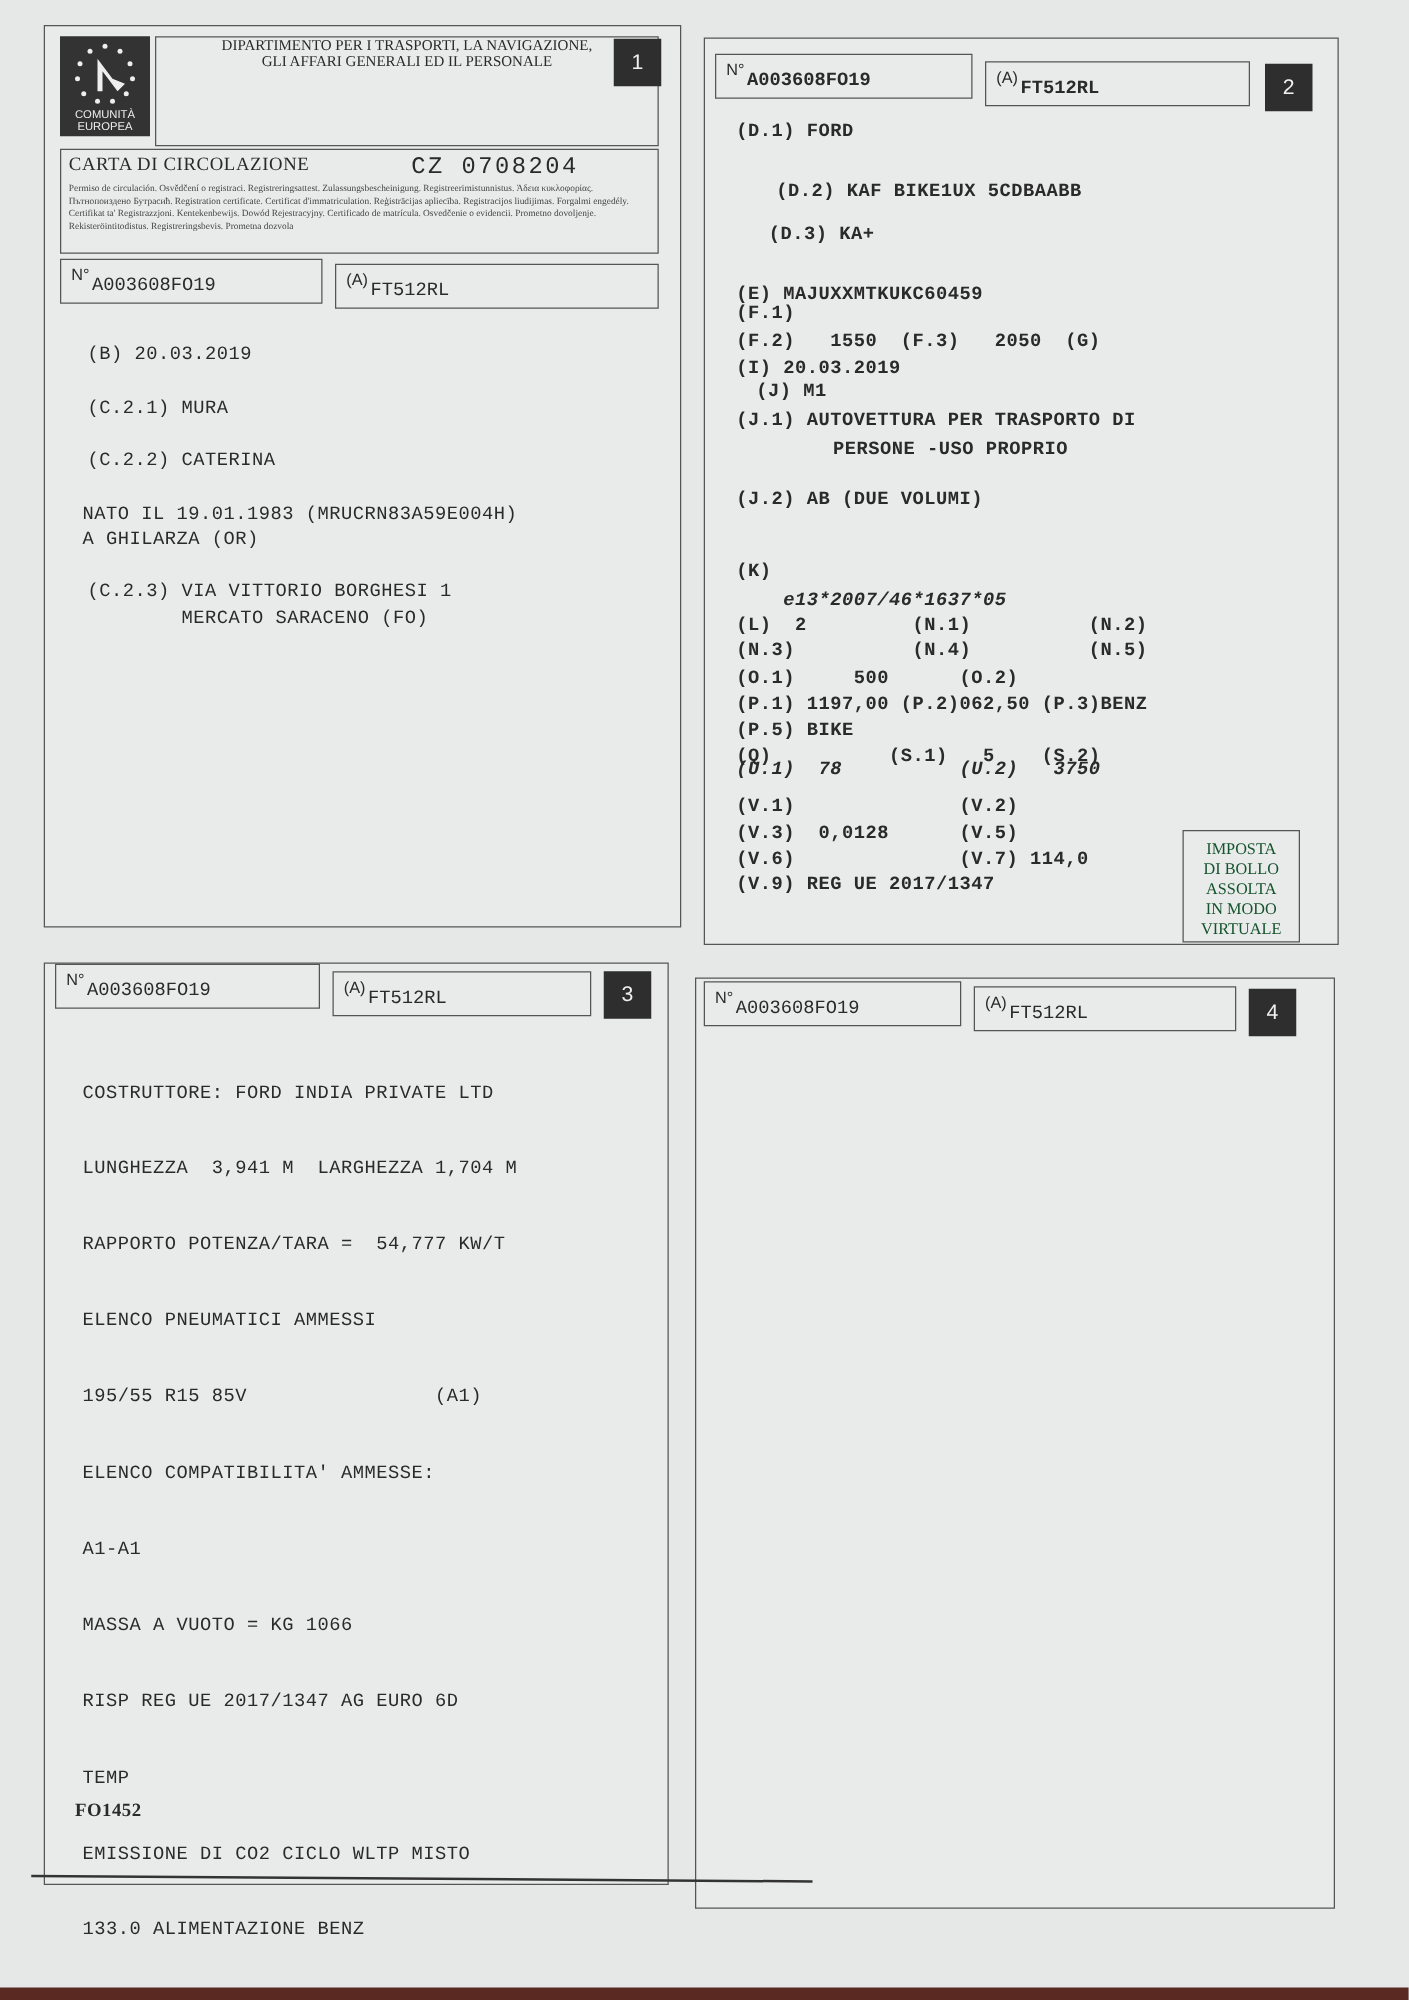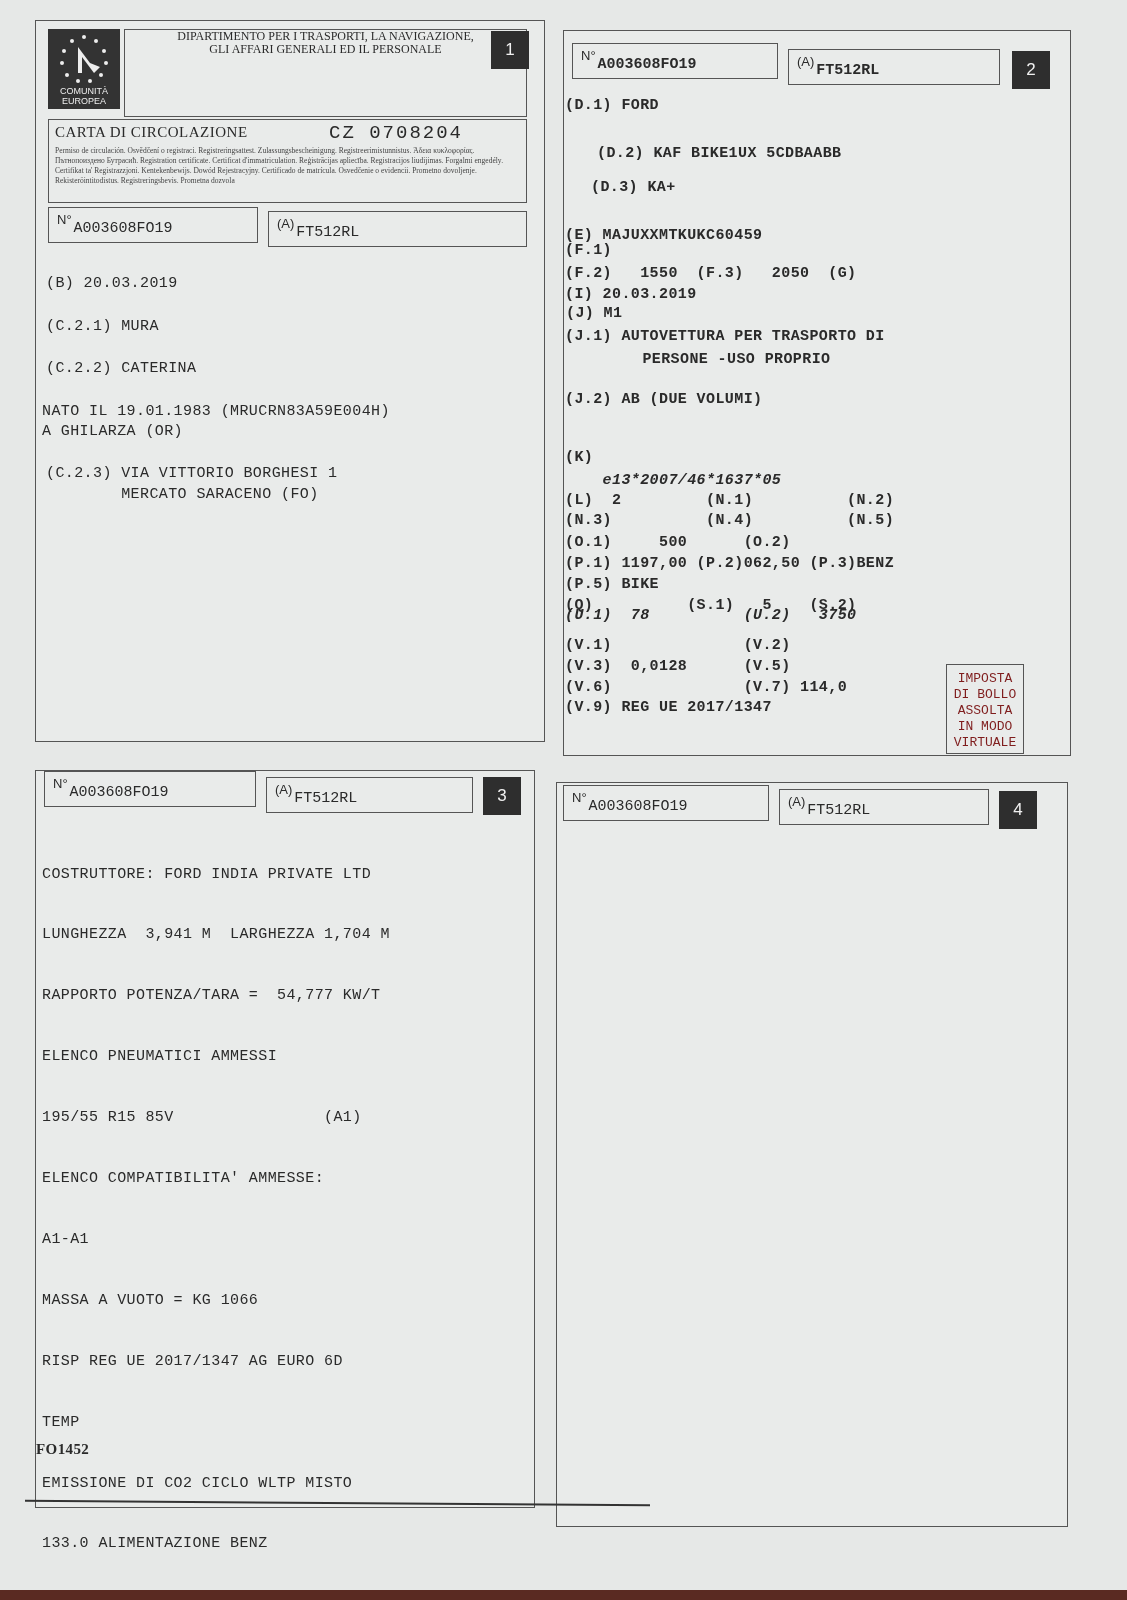--- a/index.html
+++ b/index.html
@@ -9,36 +9,36 @@
     font-family:"Liberation Mono", "DejaVu Sans Mono", monospace;
     color:#2a2a2a;
   }
   .bottom-strip { position:absolute; left:0; top:1590px; width:1127px; height:10px; background:#5a2a22; }
   .panel { position:absolute; border:1.5px solid #555; background:#e9ebea; box-sizing:border-box; }
   .p1 { left:35px; top:20px; width:510px; height:722px; }
   .p2 { left:563px; top:30px; width:508px; height:726px; }
   .p3 { left:35px; top:770px; width:500px; height:738px; }
   .p4 { left:556px; top:782px; width:512px; height:745px; }
   .abs { position:absolute; }
-  .mono { font-family:"Liberation Mono", "DejaVu Sans Mono", monospace; font-size:15px; letter-spacing:0.4px; white-space:pre; }
+  .mono { font-family:"Liberation Mono", "DejaVu Sans Mono", monospace; font-size:15px; letter-spacing:0.4px; white-space:pre;margin-left:24px; }
   .bold { font-weight:bold; }
   .serif { font-family:"Liberation Serif", "DejaVu Serif", serif; }
   .numbadge { position:absolute; width:38px; height:38px; background:#2e2e2e; color:#f0f0f0;
     font-family:"Liberation Sans", sans-serif; font-size:17px; display:flex; align-items:center; justify-content:center; }
   .idbox { position:absolute; border:1.5px solid #555; box-sizing:border-box; height:36px; display:flex; align-items:center; padding-left:8px; }
   .idbox .sup { font-family:"Liberation Sans", sans-serif; font-size:13px; align-self:flex-start; margin-top:4px; }
   .idbox .val { font-family:"Liberation Mono", monospace; font-size:15px; margin-left:2px; margin-top:6px; }
   .eu-logo { position:absolute; left:12px; top:8px; width:72px; height:80px; background:#333; color:#eee;
     font-family:"Liberation Sans", sans-serif; font-size:9px; text-align:center; }
   .eu-logo .stars { position:absolute; left:8px; top:4px; width:56px; height:52px; }
   .eu-logo .txt { position:absolute; bottom:3px; left:0; right:0; line-height:10px; }
   .header-box { position:absolute; left:88px; top:8px; width:403px; height:88px; border:1.5px solid #555; box-sizing:border-box; text-align:center; }
   .carta-box { position:absolute; left:12px; top:98px; width:479px; height:84px; border:1.5px solid #555; box-sizing:border-box; }
-  .bollo { position:absolute; left:946px; top:664px; width:78px; height:90px; border:1.5px solid #555; box-sizing:border-box; background:#e9ebea;
-    font-family:Liberation Mono, monospace; font-size:13px; text-align:center; line-height:16px; padding-top:6px; color:#7f1d1d; }
+  .bollo { position:absolute; left:946px; top:664px; width:94px; height:90px; border:1.5px solid #555; box-sizing:border-box; background:#e9ebea;
+    font-family:Liberation Serif, serif; font-size:13px; text-align:center; line-height:16px; padding-top:6px; color:#14532d; }
   .underline { position:absolute; left:25px; top:1502px; width:625px; height:2px; background:#333; transform:rotate(0.4deg); }
 </style>
 </head>
 <body>
 
 <div class="panel p1">
   <div class="eu-logo">
     <svg class="stars" viewBox="0 0 56 52">
       <g fill="#eee">
         <circle cx="28" cy="4" r="2"></circle>
@@ -101,21 +101,21 @@
   </div>
   <div class="numbadge" style="left:448px;top:20px;">2</div>
 
   <div class="abs mono bold" style="left:1px;top:66px;">(D.1) FORD</div>
   <div class="abs mono bold" style="left:1px;top:114px;padding-left:32px;">(D.2) KAF BIKE1UX 5CDBAABB</div>
   <div class="abs mono bold" style="left:1px;top:148px;padding-left:26px;">(D.3) KA+</div>
   <div class="abs mono bold" style="left:1px;top:196px;">(E) MAJUXXMTKUKC60459</div>
   <div class="abs mono bold" style="left:1px;top:211px;">(F.1)</div>
   <div class="abs mono bold" style="left:1px;top:234px;">(F.2)   1550  (F.3)   2050  (G)</div>
   <div class="abs mono bold" style="left:1px;top:255px;">(I) 20.03.2019</div>
-  <div class="abs mono bold" style="left:2px;top:274px;">(J) M1</div>
+  <div class="abs mono bold" style="left:17px;top:274px;">(J) M1</div>
   <div class="abs mono bold" style="left:1px;top:297px;">(J.1) AUTOVETTURA PER TRASPORTO DI</div>
   <div class="abs mono bold" style="left:1px;top:320px;padding-left:21px;">      PERSONE -USO PROPRIO</div>
   <div class="abs mono bold" style="left:1px;top:360px;">(J.2) AB (DUE VOLUMI)</div>
   <div class="abs mono bold" style="left:1px;top:418px;">(K)</div>
   <div class="abs mono bold" style="left:1px;top:441px;font-style:italic;">    e13*2007/46*1637*05</div>
   <div class="abs mono bold" style="left:1px;top:461px;">(L)  2         (N.1)          (N.2)</div>
   <div class="abs mono bold" style="left:1px;top:481px;">(N.3)          (N.4)          (N.5)</div>
   <div class="abs mono bold" style="left:1px;top:503px;">(O.1)     500      (O.2)</div>
   <div class="abs mono bold" style="left:1px;top:524px;">(P.1) 1197,00 (P.2)062,50 (P.3)BENZ</div>
   <div class="abs mono bold" style="left:1px;top:545px;">(P.5) BIKE</div>

